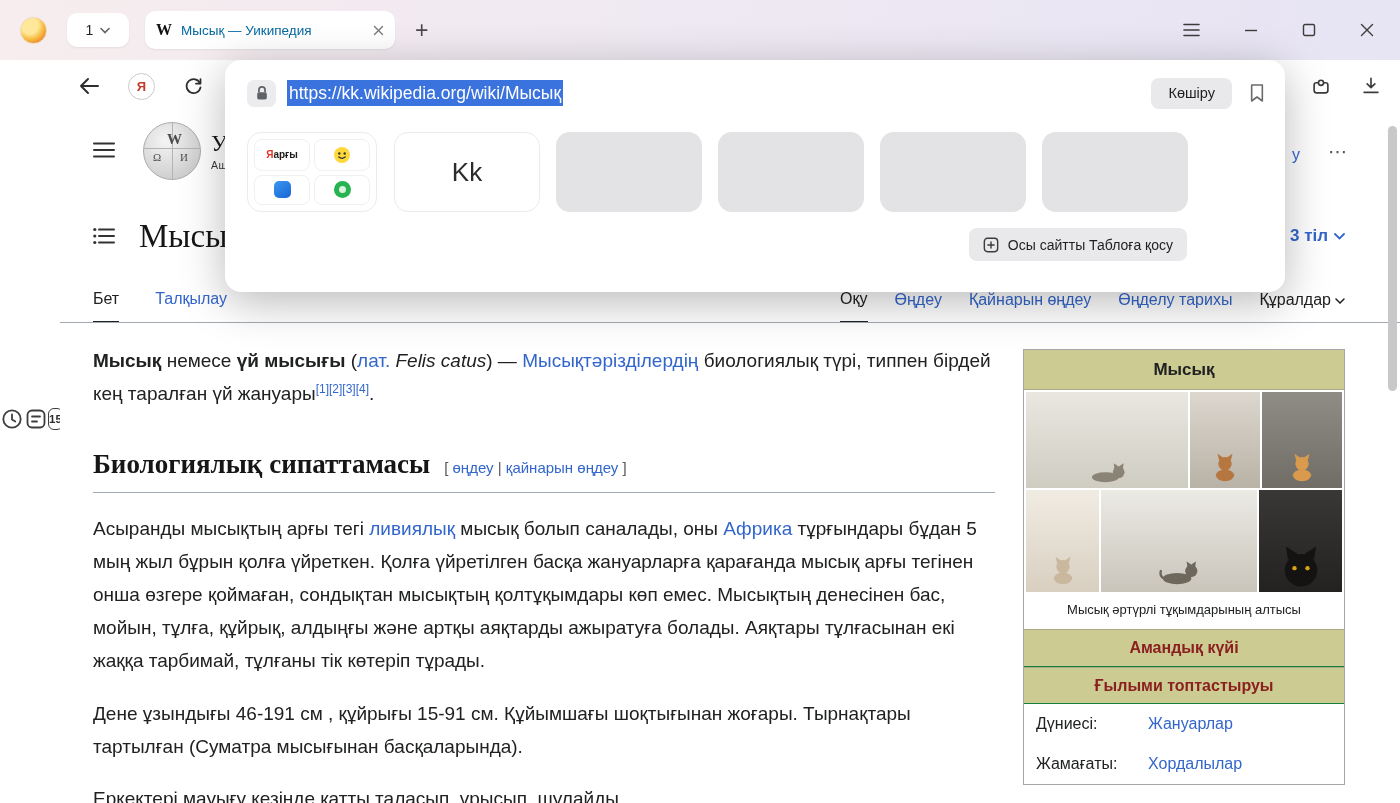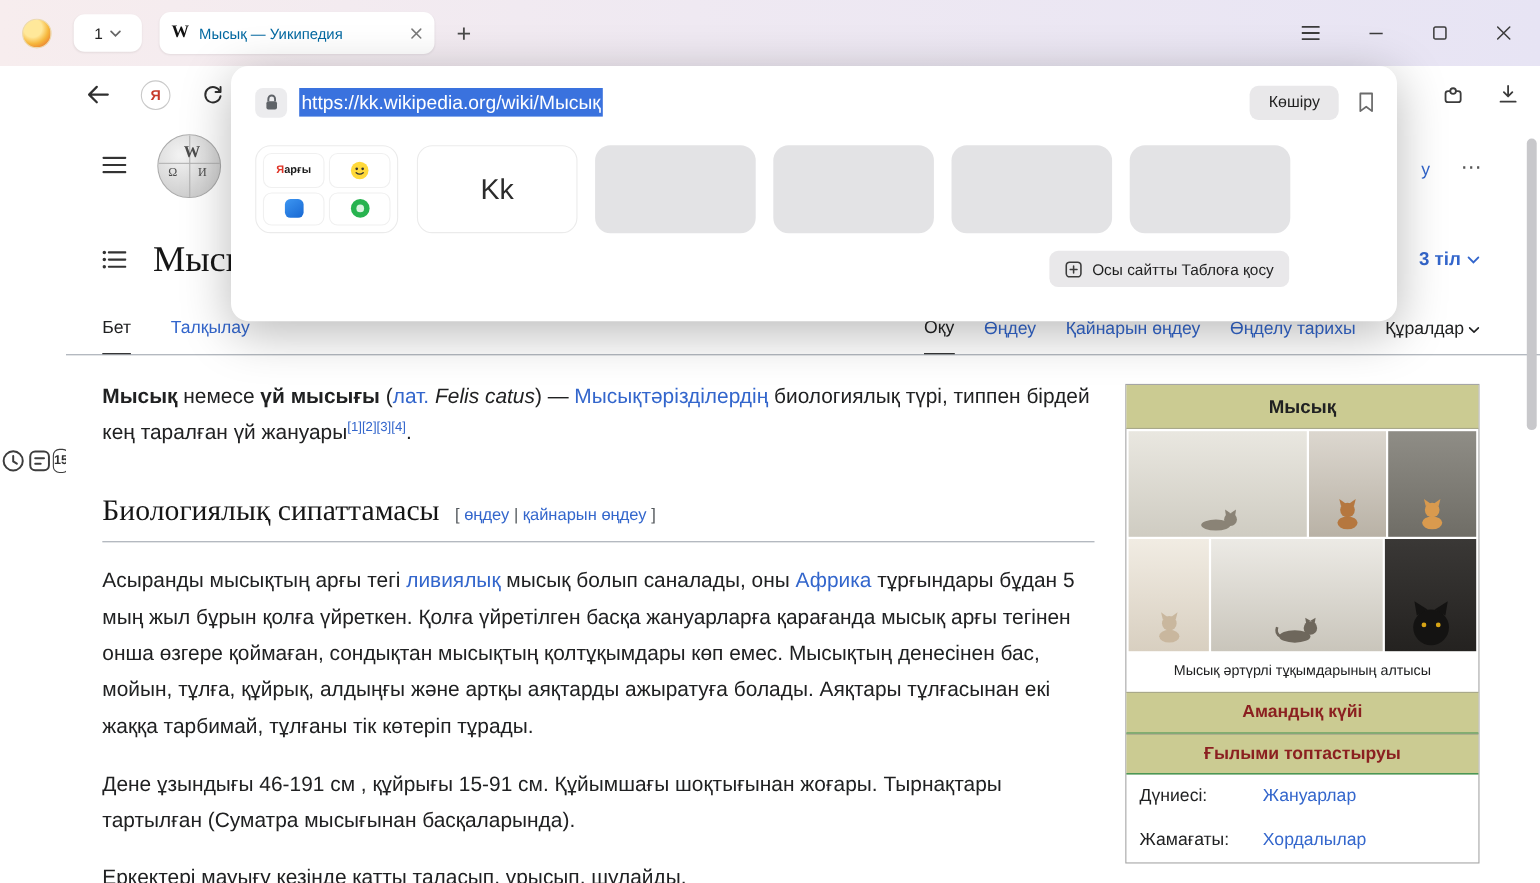--- a/index.html
+++ b/index.html
@@ -82,21 +82,21 @@
   .tabs-right{margin-left:auto;display:flex;gap:27px;align-items:flex-end}
   .wtab .chv{display:inline-block;vertical-align:1px;margin-left:4px}
 
   .wiki-body{padding:2px 55px 0 33px;font-size:19px;line-height:1.73}
   .wiki-body p{margin-top:20px}
   .wlink{color:#3366cc;cursor:pointer}
   .dim{color:#54595d}
   sup{font-size:12px;line-height:0}
   .h2row{margin-top:30px;display:flex;align-items:baseline;gap:14px;border-bottom:1px solid #a2a9b1;
     padding-bottom:5px;overflow:hidden}
-  .h2t{font-family:"Liberation Serif",serif;font-weight:400;font-size:27px;color:#161616}
+  .h2t{font-family:"Liberation Serif",serif;font-weight:700;font-size:27px;color:#161616}
   .h2edit{font-size:15px}
 
   
   .infobox{float:right;width:322px;margin:24px 0 18px 28px;border:1px solid #a6a6a6;background:#fff;font-size:15px}
   .ib-title{background:#cbcb92;text-align:center;font-weight:bold;font-size:17px;padding:5px 0;border-bottom:1px solid #a9a98a}
   .ib-bar{background:#cbcb92;text-align:center;font-weight:bold;font-size:16px;color:#8b2020;
     padding:4px 0;border-top:1px solid #a9a98a;border-bottom:1px solid #15803d}
   .imgwrap{padding:2px}
   .imgrow{display:flex;gap:2px;margin-top:2px}
   .imgrow:first-child{margin-top:0}
@@ -112,21 +112,21 @@
   .ib-caption{text-align:center;font-size:13px;padding:5px 6px 7px;color:#202122}
   .ib-center{text-align:center;padding:6px 0;font-size:16px}
   .ib-row{display:flex;padding:6px 0 6px 12px;font-size:16px}
   .ib-row .lbl{flex:0 0 112px}
 
   
   .scroll{position:absolute;right:3px;top:60px;bottom:6px;width:9px}
   .thumb{position:absolute;top:6px;width:9px;height:265px;border-radius:5px;background:#c8c8cb;cursor:pointer}
 
   
-  .popup{position:absolute;left:150px;top:0;width:1060px;height:232px;background:#fff;border-radius:16px;
+  .popup{position:absolute;left:165px;top:0;width:1060px;height:232px;background:#fff;border-radius:16px;
     box-shadow:0 10px 45px rgba(0,0,0,.28);z-index:50;padding:16px 20px 0 22px}
   .addr-row{display:flex;align-items:center;height:34px}
   .lock-chip{width:29px;height:27px;background:#ececee;border-radius:7px;display:flex;align-items:center;
     justify-content:center;cursor:pointer}
   .url{margin-left:11px;font-size:17.5px;cursor:text}
   .url .sel{background:#3a72de;color:#fff;padding:3px 2px}
   .copy-btn{margin-left:auto;height:31px;padding:0 17px;background:#e9e8ea;border-radius:8px;font-size:14.5px;
     color:#1f1f1f;display:flex;align-items:center;cursor:pointer}
   .bm-btn{margin-left:17px;cursor:pointer}
   .tiles{display:flex;margin-top:22px;height:80px;align-items:stretch}

